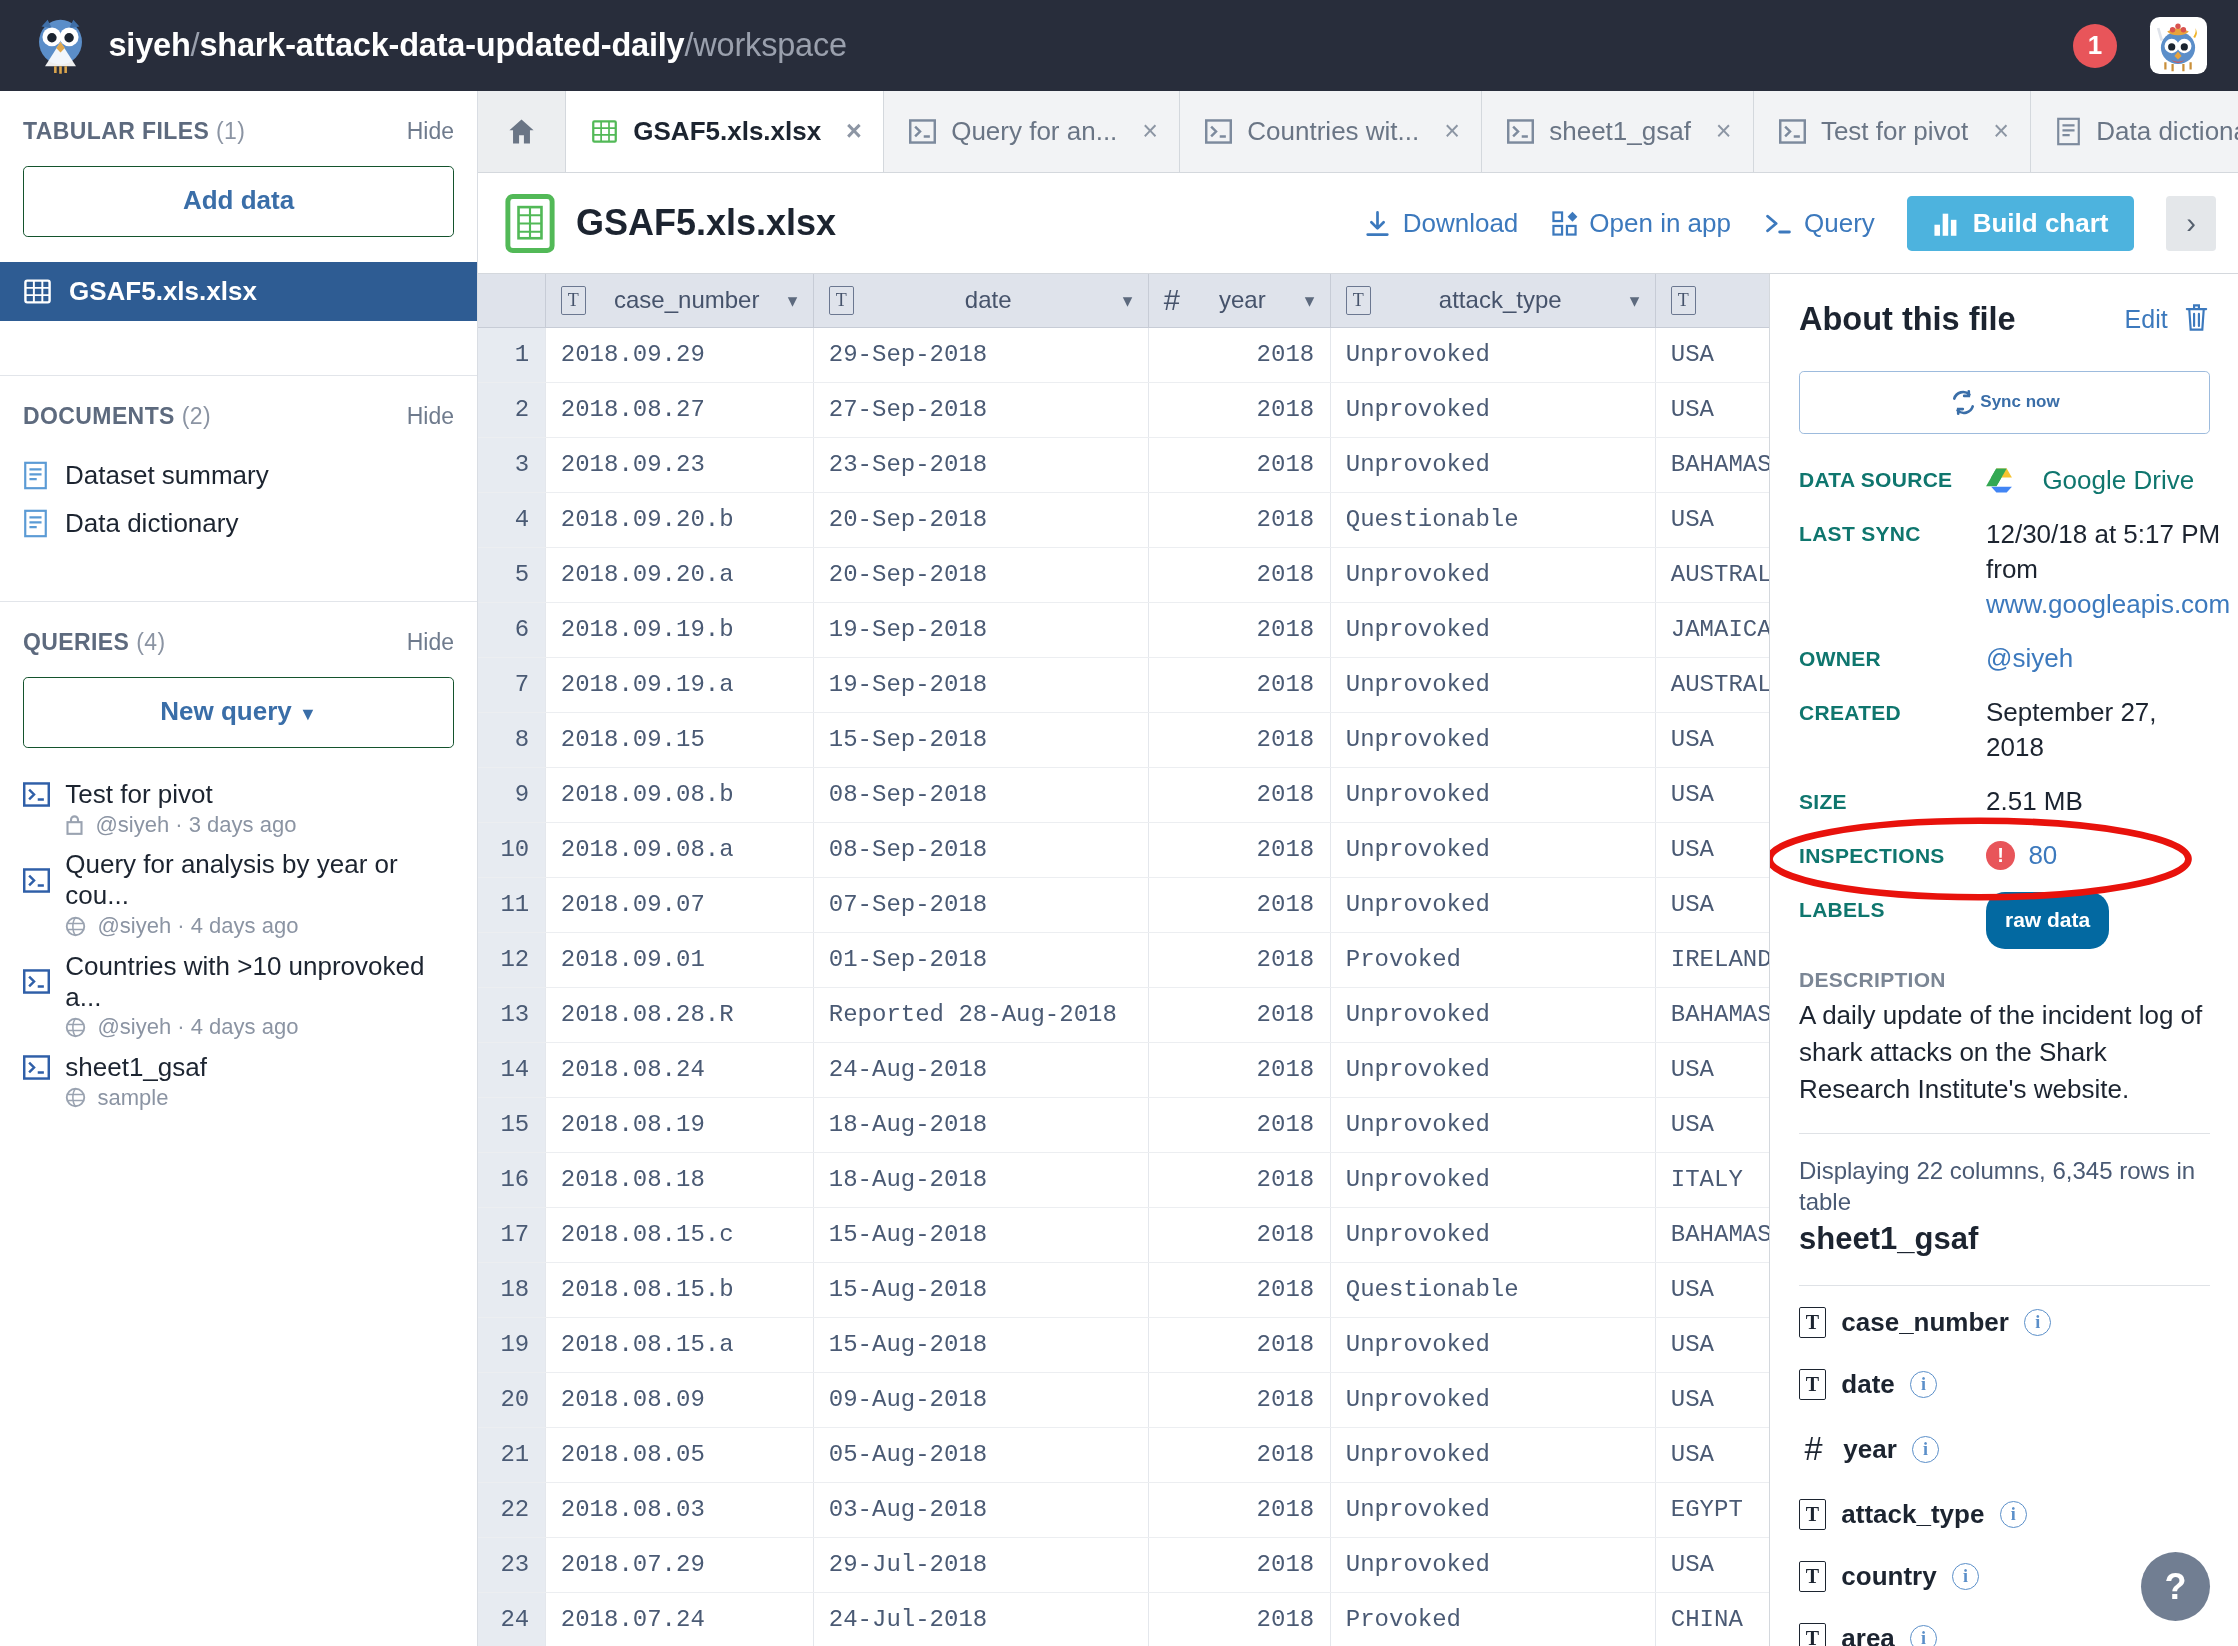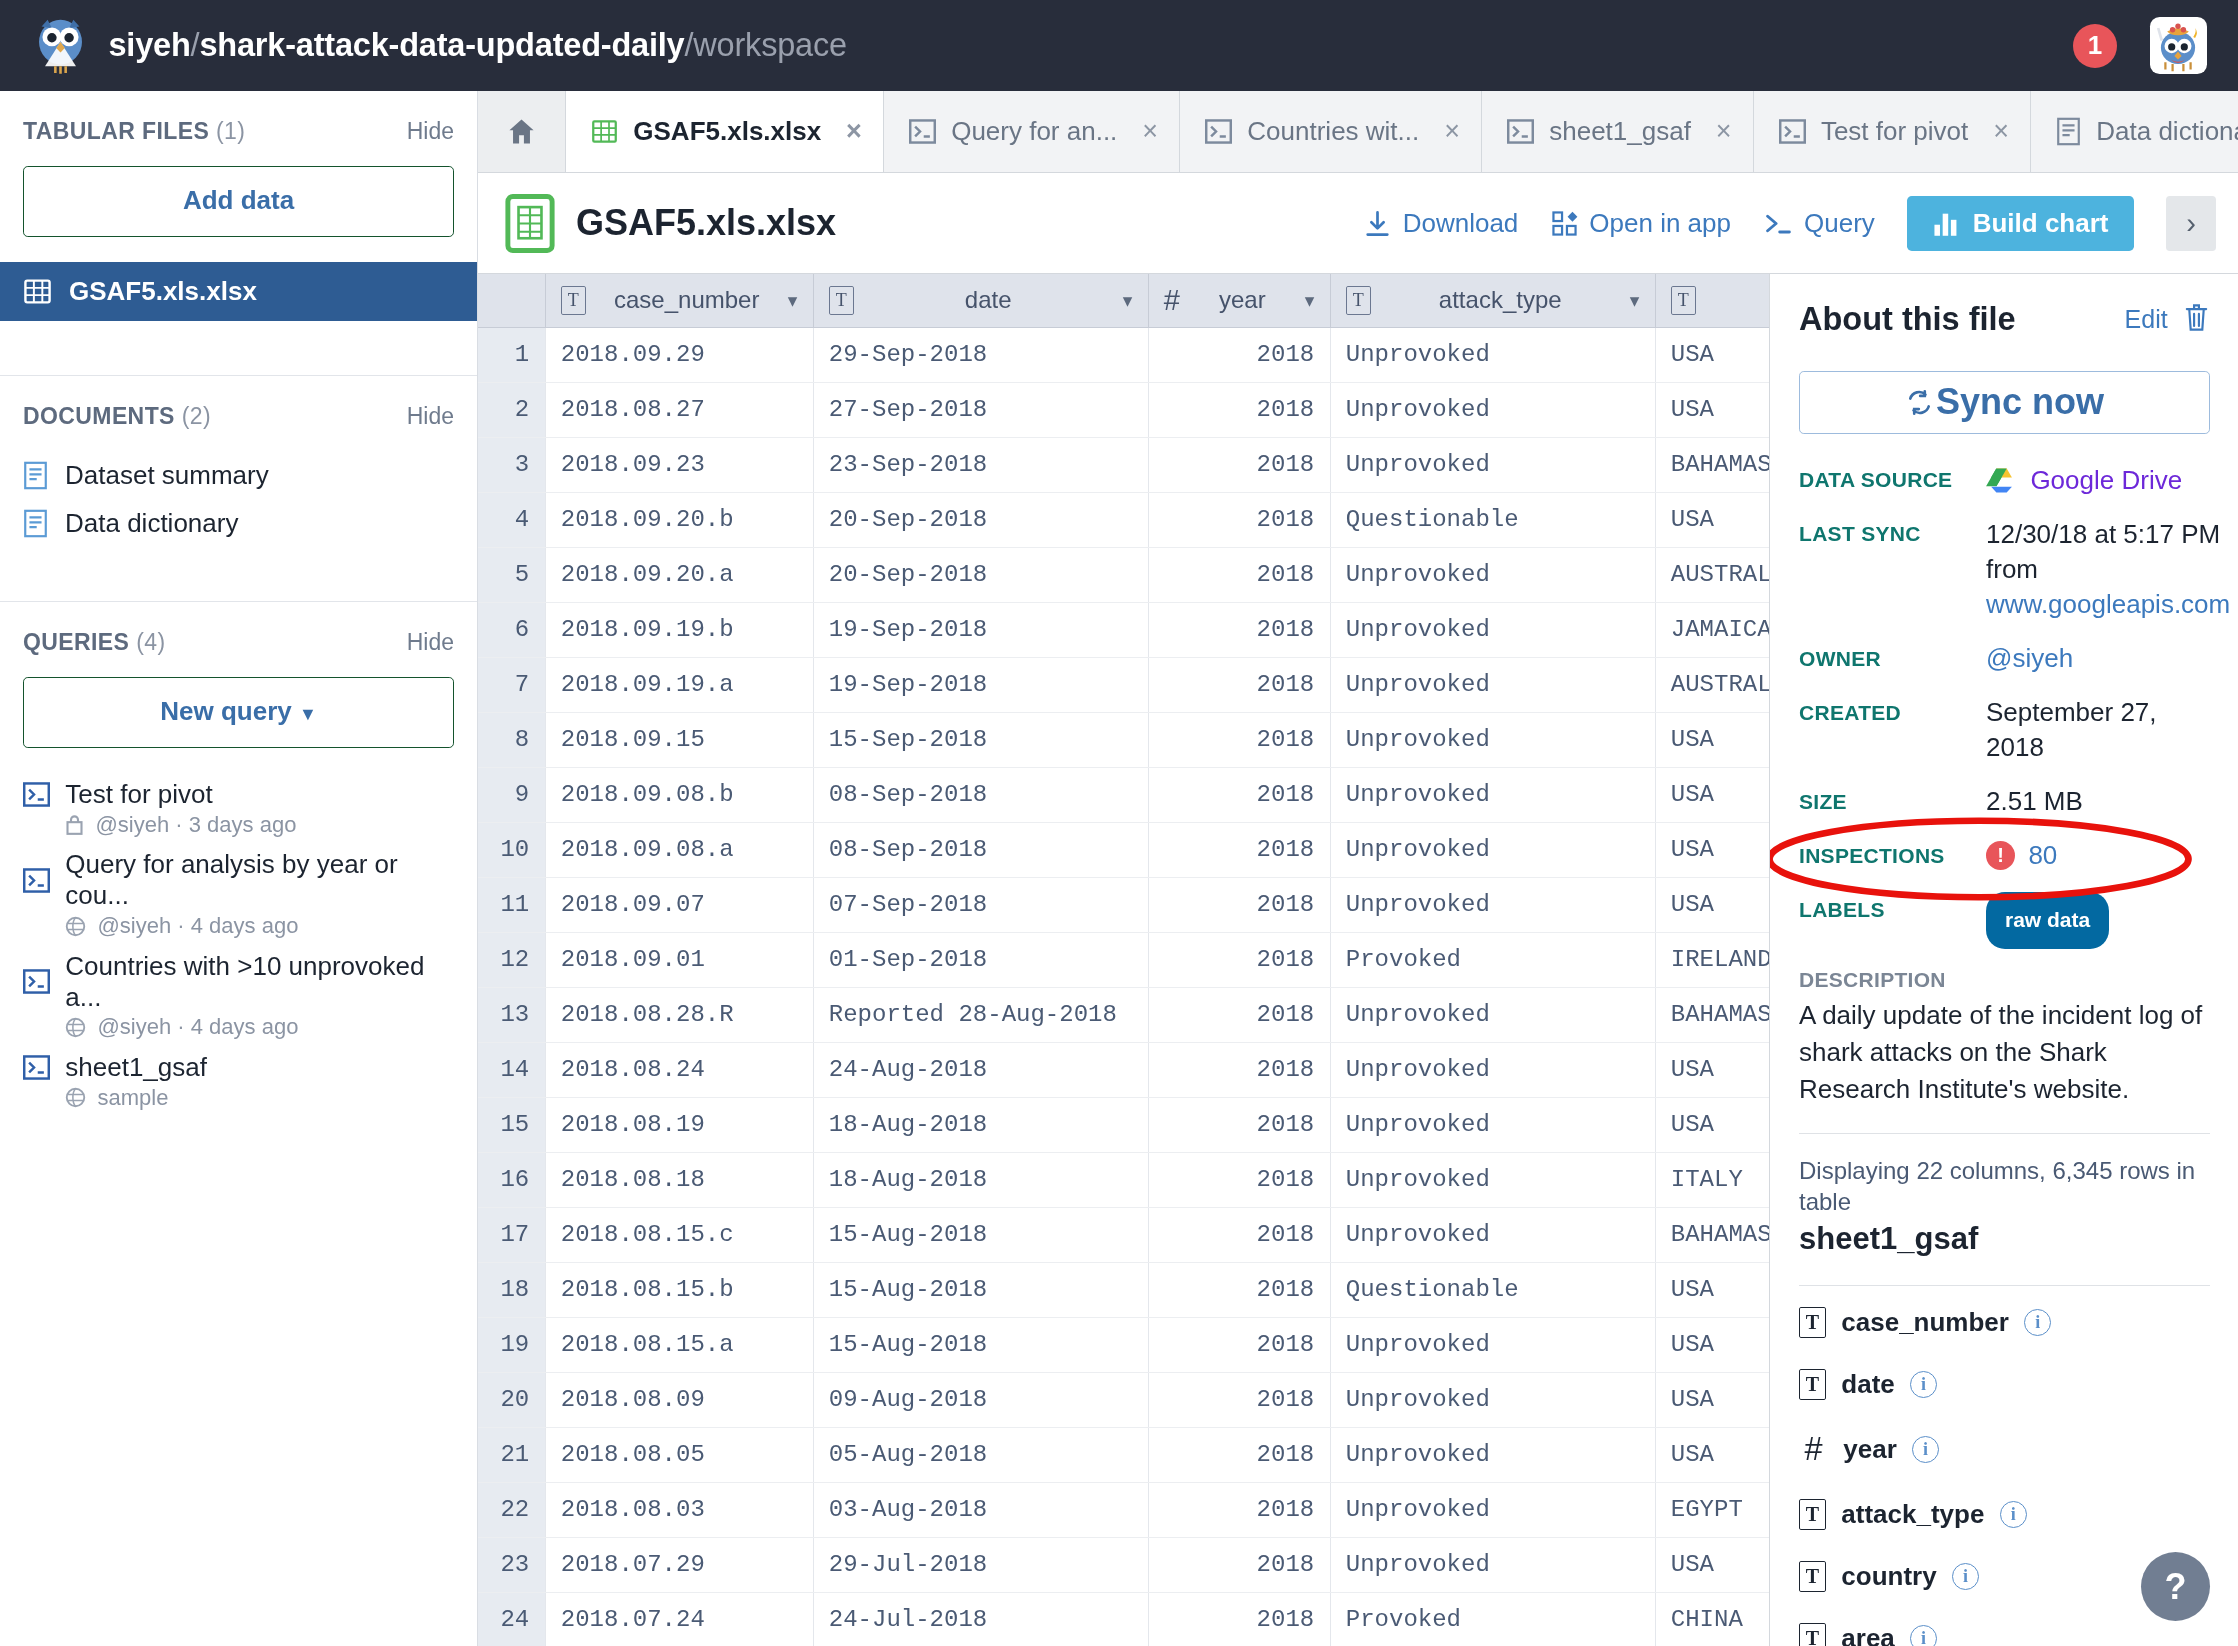--- a/index.html
+++ b/index.html
@@ -126,21 +126,21 @@
   .panel {
     width: 470px; flex: none; border-left: 1px solid #d4d8dd; border-top: 1px solid #d4d8dd;
     padding: 27px 29px 0 29px; overflow: hidden; position: relative; background: #fff;
   }
   .panel-hdr { display: flex; align-items: center; margin-bottom: 32.5px; }
   .panel-title { font-size: 32.5px; font-weight: bold; color: #1c2430; }
   .panel-edit { margin-left: auto; font-size: 25px; color: #3c79bd; cursor: pointer; }
   .panel-trash { margin-left: 15.3px; color: #3c79bd; cursor: pointer; }
   .sync-btn {
     width: 100%; height: 63px; border: 1px solid #9dbbdd; border-radius: 4.8px; background: #fff;
-    color: #3a6ea8; font-size: 36px; font-weight: bold; display: flex; align-items: center;
+    color: #3a6ea8; font-size: 17px; font-weight: bold; display: flex; align-items: center;
     justify-content: center; gap: 2px; cursor: pointer; margin-bottom: 29px;
   }
   .meta { display: flex; margin-bottom: 19px; }
   .meta-k { width: 187px; flex: none; font-size: 21px; font-weight: bold; color: #0f766e; letter-spacing: 0.3px; padding-top: 5.7px; }
   .meta-v { font-size: 26px; color: #1c2430; line-height: 1.35; }
   .meta-v a { color: #3c79bd; text-decoration: none; }
   .gdrive { display: flex; align-items: center; gap: 13.4px; }
   .chip { display: inline-block; background: #0369a1; color: #fff; font-size: 21px; font-weight: bold; border-radius: 19px; padding: 14px 19px; }
   .insp-val { display: flex; align-items: center; gap: 13.4px; font-size: 26px; color: #3c79bd; }
   .err-dot { width: 29px; height: 29px; border-radius: 50%; background: #e8555a; color: #fff; font-size: 20px; font-weight: bold; display: flex; align-items: center; justify-content: center; }
@@ -772,21 +772,21 @@
           <div class="meta-v gdrive">
             <span class="ico">
               <svg width="31" height="27" viewBox="0 0 32 28">
                   <path d="M10.6 1.5h10.8l5.4 9.4H16z" fill="#f6c330"></path>
                   <path d="M10.6 1.5L0 19.9h10.8L21.4 1.5z" fill="#34a853" transform="translate(0,0)"></path>
                   <path d="M10.6 1.5L5.2 10.9 10.6 20l5.4-9.1z" fill="#34a853"></path>
                   <path d="M5.3 20.4h21.5l-5.4 6.1H10.7z" fill="#4285f4"></path>
                   <path d="M16 10.9h10.8l5.2 9.5H21.4z" fill="#f6c330" opacity="0"></path>
                 </svg>
             </span>
-            <span style="color:#6d28d9;">Google Drive</span>
+            <span style="color:#0f766e;margin-left:12px;">Google Drive</span>
           </div>
         </div>
 
         <div class="meta">
           <div class="meta-k">LAST SYNC</div>
           <div class="meta-v">
             <span>12/30/18 at 5:17 PM from </span><a href="#">www.googleapis.com</a>
           </div>
         </div>
 

